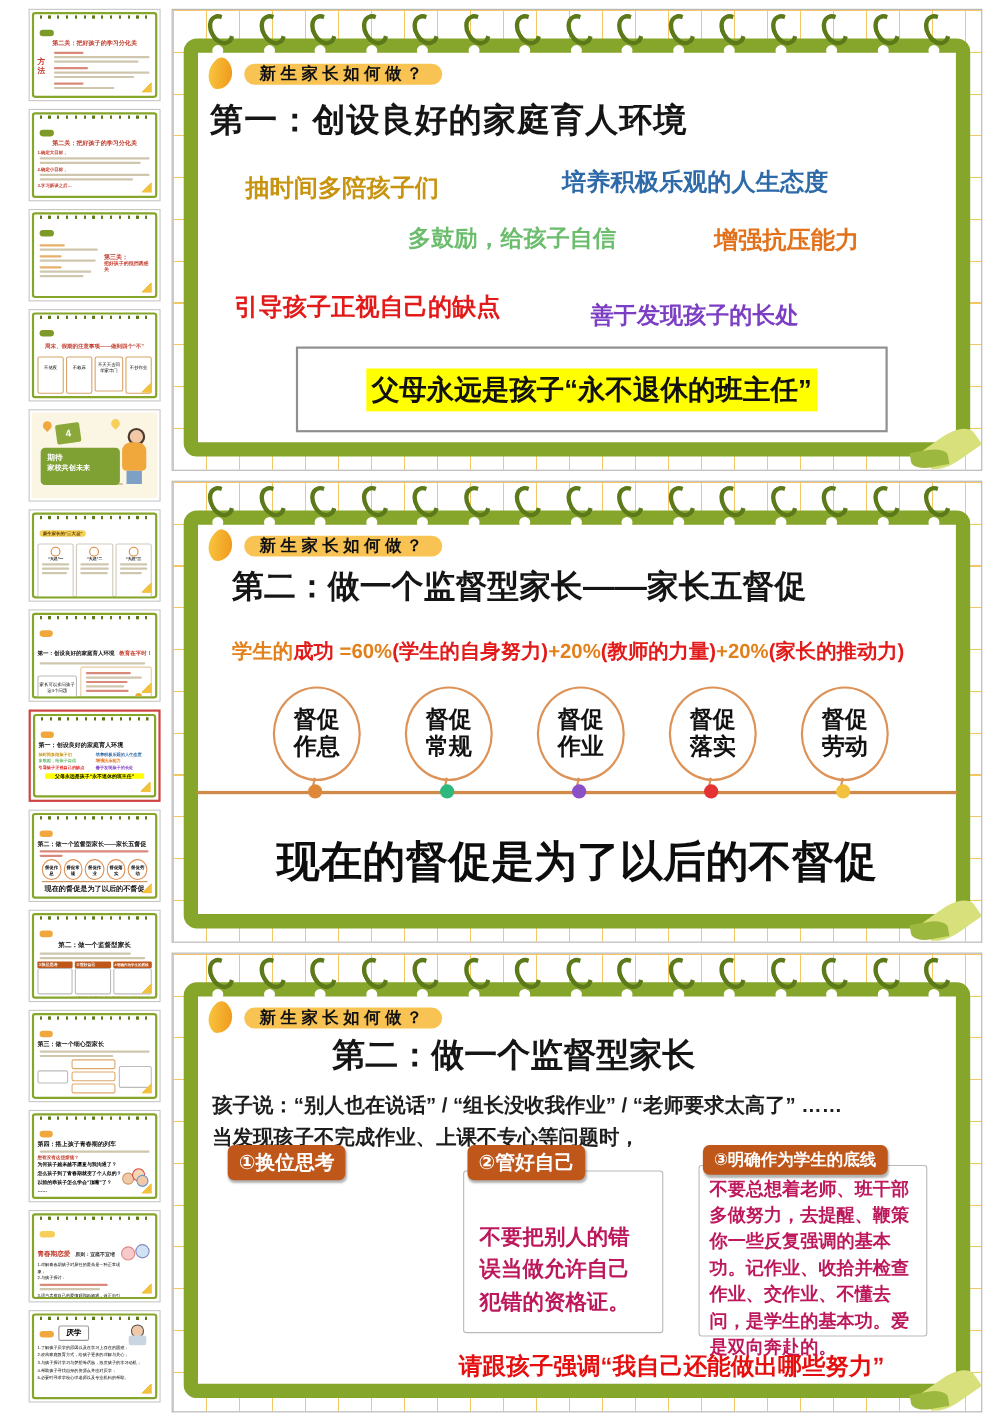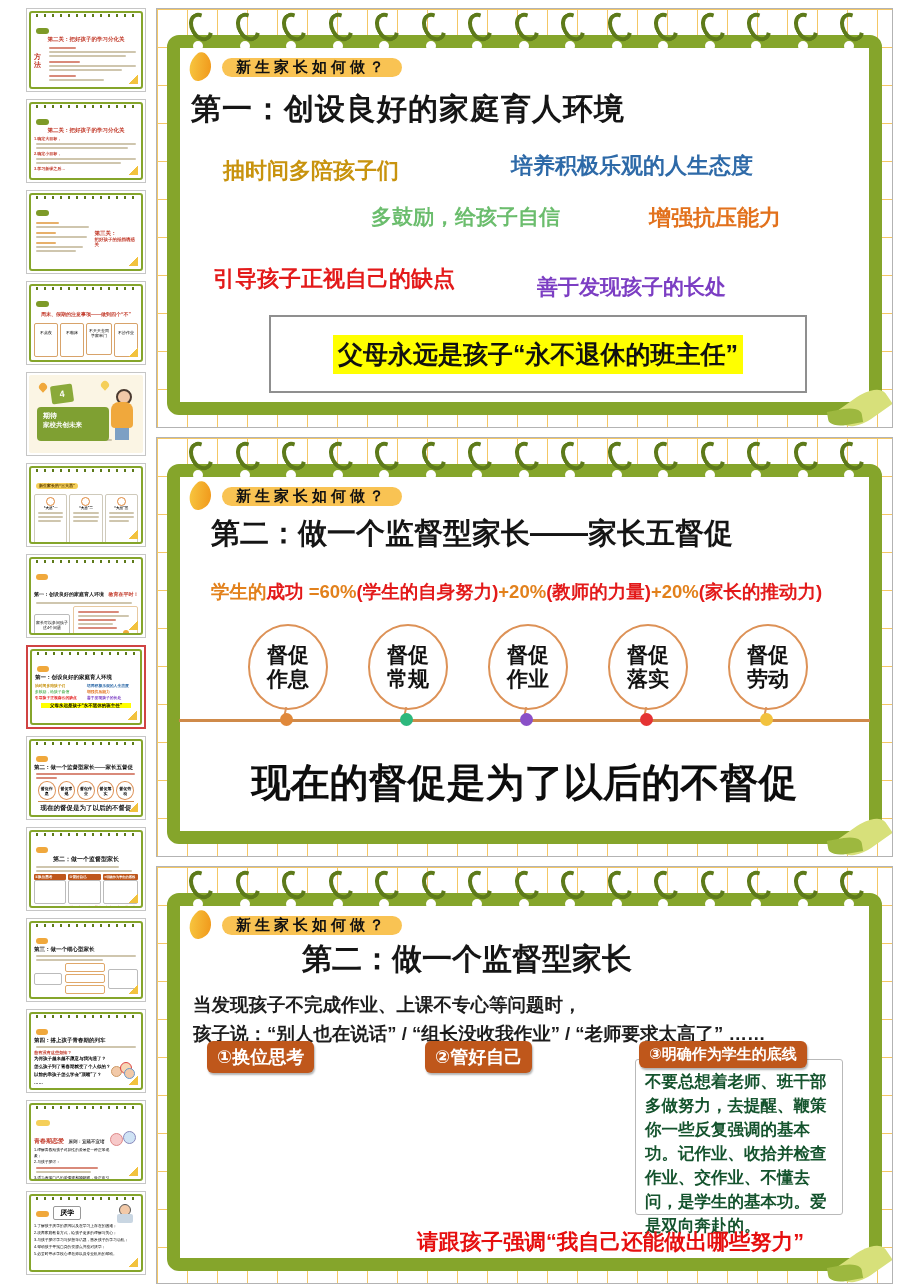--- a/index.html
+++ b/index.html
@@ -87,21 +87,21 @@
   .s2-footer{left:0;right:0;top:318px;text-align:center;font-size:39px;font-weight:900;color:#0d0d0d;white-space:nowrap;}
 
   
   .s3-title{left:60px;top:72px;width:500px;text-align:center;font-size:30px;font-weight:800;color:#151515;white-space:nowrap;}
   .s3-intro{left:36px;top:124px;font-size:18.5px;font-weight:bold;color:#1d1d1d;line-height:1.55;white-space:nowrap;}
   .card{position:absolute;top:174px;}
   .card .hd{position:relative;z-index:2;display:inline-block;background:#bf571b;color:#fff;
             font-weight:bold;border-radius:6px;padding:4px 10px;box-shadow:1px 2px 2px rgba(0,0,0,.3);
             margin-left:4px;white-space:nowrap;}
   .card .bd{position:relative;margin-top:-9px;background:#fff;border:1.5px solid #b9b9b9;
-            border-radius:3px;box-sizing:border-box;color:#14532d;font-weight:bold;}
+            border-radius:3px;box-sizing:border-box;color:#be185d;font-weight:bold;}
   .card1{left:46px;} .card1 .hd{font-size:18px;}
   .card1 .bd{width:182px;height:148px;font-size:19.5px;line-height:1.5;padding:34px 14px 0;}
   .card2{left:264px;} .card2 .hd{font-size:18px;}
   .card2 .bd{width:182px;height:148px;font-size:19.5px;line-height:1.5;padding:46px 14px 0;}
   .card3{left:478px;} .card3 .hd{font-size:15px;}
   .card3 .bd{width:208px;height:156px;font-size:16.5px;line-height:1.45;padding:10px 9px 0;}
   .s3-footer{left:260px;top:362px;width:402px;font-size:21.5px;font-weight:800;color:#e60f0f;line-height:1.25;}
 
   
   .t5bg{position:absolute;inset:2px;background:#fbf5e4;border-radius:2px;overflow:hidden;}
@@ -545,28 +545,29 @@
       </div>
     <div class="frame"></div>
     <div class="leaf a"></div>
     <div class="leaf b"></div>
     <div class="badge-row">
       <div class="ginkgo"></div>
       <div class="badge">新生家长如何做？</div>
     </div>
     <div class="abs s3-title">第二：做一个监督型家长</div>
     <div class="abs s3-intro">
+      <div>孩子说：“别人也在说话” / “组长没收我作业” / “老师要求太高了” ……</div>
       <div>当发现孩子不完成作业、上课不专心等问题时，</div>
-      <div>孩子说：“别人也在说话” / “组长没收我作业” / “老师要求太高了” ……</div>
     </div>
     <div class="card card1">
       <div class="hd">①换位思考</div>
     </div>
     <div class="card card2">
       <div class="hd">②管好自己</div>
+      <div class="bd">不要把别人的错误当做允许自己犯错的资格证。</div>
     </div>
     <div class="card card3">
       <div class="hd">③明确作为学生的底线</div>
       <div class="bd">不要总想着老师、班干部多做努力，去提醒、鞭策你一些反复强调的基本功。记作业、收拾并检查作业、交作业、不懂去问，是学生的基本功。爱是双向奔赴的。</div>
     </div>
     <div class="abs s3-footer">请跟孩子强调“我自己还能做出哪些努力”</div>
   </section>
 
 </main>
 

